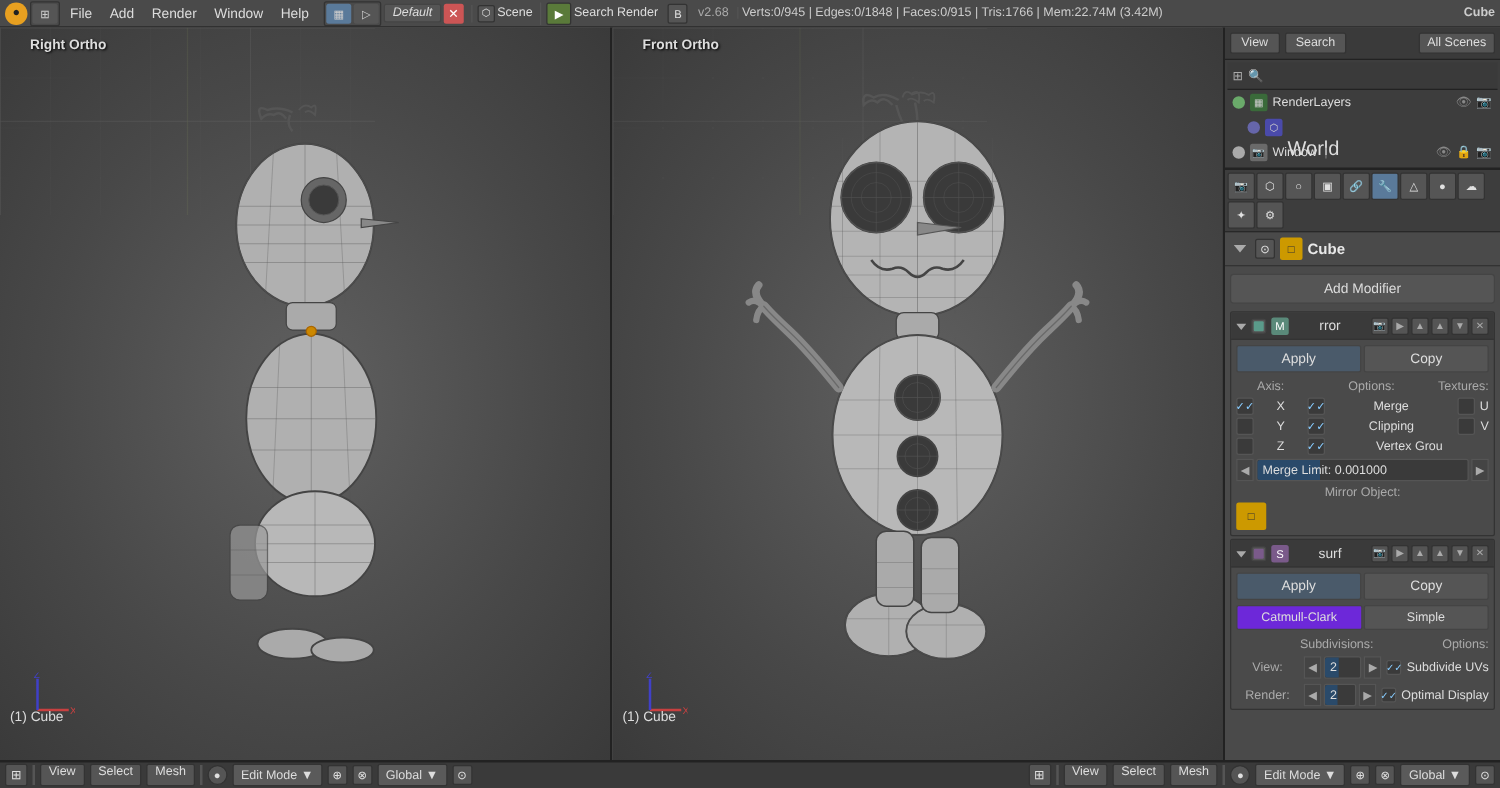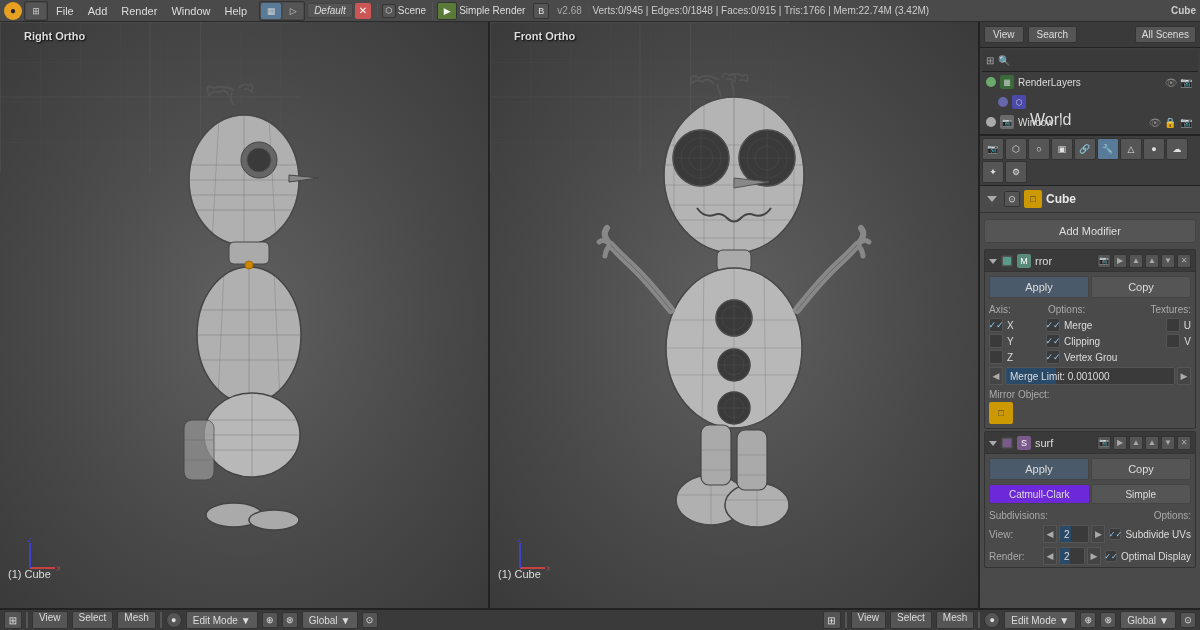--- a/index.html
+++ b/index.html
@@ -488,20 +488,21 @@
       border-radius: 2px;
       color: #ccc;
     }
     .mini-btn.active { background: #5a7a9a; }
 
     
     .props-scroll {
       flex: 1;
       overflow-y: auto;
       overflow-x: hidden;
+      text-align: center;
     }
     .props-scroll::-webkit-scrollbar { width: 6px; }
     .props-scroll::-webkit-scrollbar-track { background: #3a3a3a; }
     .props-scroll::-webkit-scrollbar-thumb { background: #666; border-radius: 3px; }
 
     
     .item-circle {
       width: 10px; height: 10px;
       border-radius: 50%;
       flex-shrink: 0;
@@ -534,21 +535,21 @@
     </div>
   </div>
 
   <div style="display:flex;align-items:center;gap:2px;padding:0 4px;border-left:1px solid #555;">
     <div style="width:14px;height:14px;background:#555;border:1px solid #333;border-radius:2px;display:flex;align-items:center;justify-content:center;font-size:8px;cursor:pointer;">⬡</div>
     <span style="font-size:10px;color:#ddd;">Scene</span>
   </div>
 
   <div style="display:flex;align-items:center;gap:2px;padding:0 4px;border-left:1px solid #555;">
     <div style="width:20px;height:18px;background:#5a7a3a;border:1px solid #333;border-radius:2px;display:flex;align-items:center;justify-content:center;font-size:9px;cursor:pointer;color:white;">▶</div>
-    <span style="font-size:10px;color:#ddd;">Simple Render</span>
+    <span style="font-size:10px;color:#ddd;">Search Render</span>
   </div>
 
   <div style="background:#555;border:1px solid #333;border-radius:2px;width:16px;height:16px;display:flex;align-items:center;justify-content:center;font-size:9px;margin:0 2px;cursor:pointer;">B</div>
 
   <span class="version-badge">v2.68</span>
 
   <span style="color:#555;font-size:10px;"> | </span>
   <span class="stats-text">Verts:0/945 | Edges:0/1848 | Faces:0/915 | Tris:1766 | Mem:22.74M (3.42M)</span>
 
   <div class="spacer"></div>

